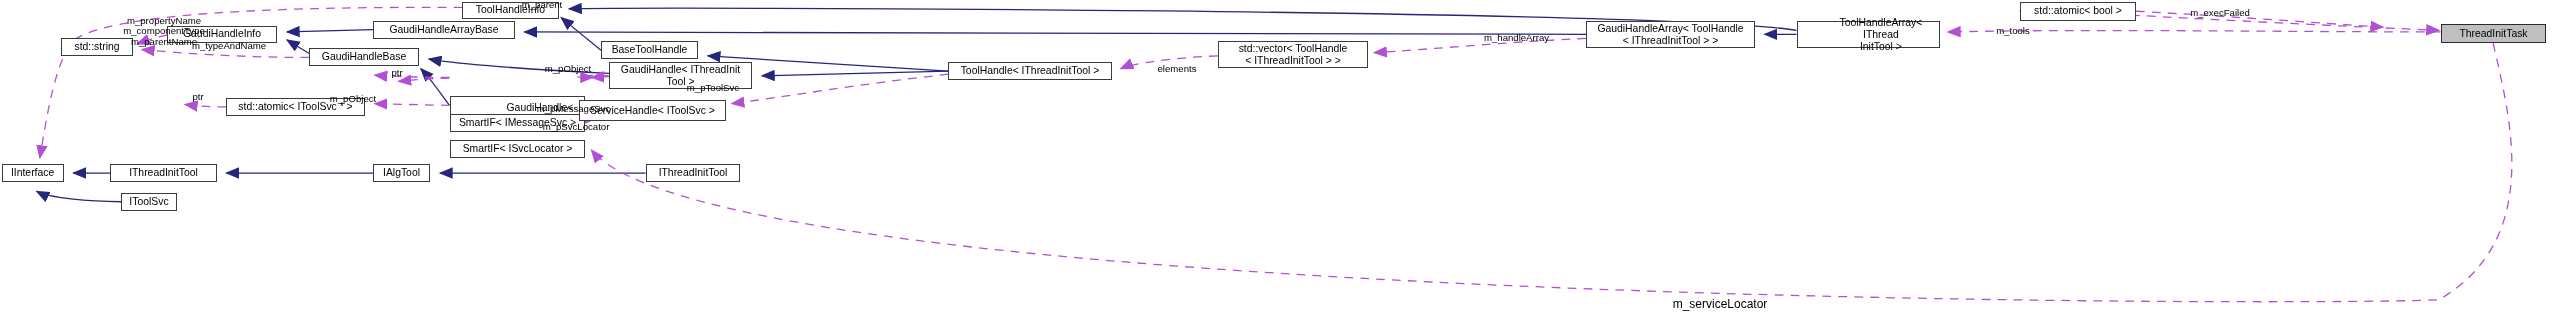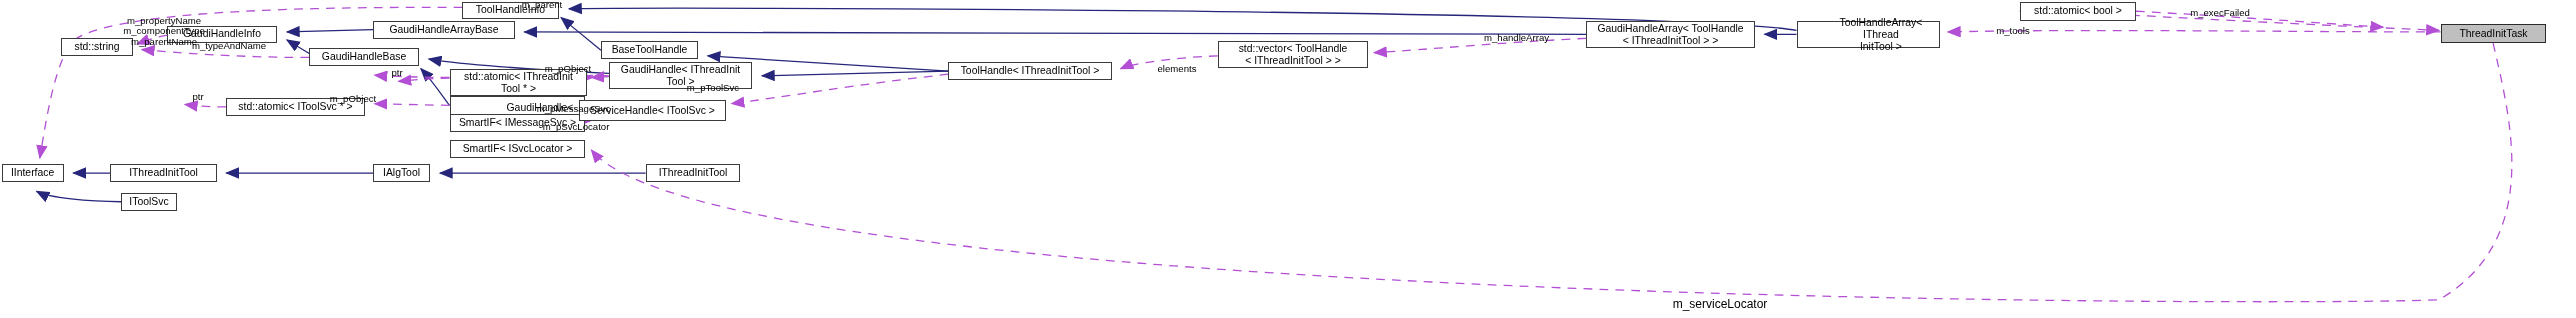--- a/index.html
+++ b/index.html
@@ -112,22 +112,20 @@
   <div class="node" style="left:646px;top:164px;width:94px;height:17.5px;">IThreadInitTool</div>
   <div class="node" style="left:121px;top:193px;width:56px;height:17.5px;">IToolSvc</div>
 
   <div class="node" style="left:61px;top:38px;width:72px;height:17.5px;">std::string</div>
   <div class="node" style="left:167px;top:25.5px;width:110px;height:17.5px;">GaudiHandleInfo</div>
   <div class="node" style="left:373px;top:21px;width:142px;height:17.5px;">GaudiHandleArrayBase</div>
   <div class="node" style="left:309px;top:48px;width:110px;height:17.5px;">GaudiHandleBase</div>
   <div class="node" style="left:462px;top:1.6px;width:97px;height:17.5px;">ToolHandleInfo</div>
   <div class="node" style="left:601px;top:41px;width:97px;height:17.5px;">BaseToolHandle</div>
 
-  <div class="node" style="left:450px;top:69px;width:137px;height:27px;">std::atomic&lt; IThreadInit
-Tool * &gt;</div>
   <div class="node" style="left:226px;top:98px;width:139px;height:17.5px;">std::atomic&lt; IToolSvc * &gt;</div>
   <div class="node" style="left:609px;top:62px;width:143px;height:27px;">GaudiHandle&lt; IThreadInit
 Tool &gt;</div>
   <div class="node" style="left:450px;top:96px;width:135px;height:35px;padding-left:48px;">GaudiHandle&lt; IToolSvc &gt;</div>
   <div class="node" style="left:450px;top:114px;width:135px;height:17.5px;">SmartIF&lt; IMessageSvc &gt;</div>
   <div class="node" style="left:450px;top:140px;width:135px;height:17.5px;">SmartIF&lt; ISvcLocator &gt;</div>
   <div class="node" style="left:579px;top:100px;width:147px;height:21px;">ServiceHandle&lt; IToolSvc &gt;</div>
 
   <div class="node" style="left:948px;top:62px;width:164px;height:17.5px;">ToolHandle&lt; IThreadInitTool &gt;</div>
   <div class="node" style="left:1218px;top:41px;width:150px;height:27px;">std::vector&lt; ToolHandle

